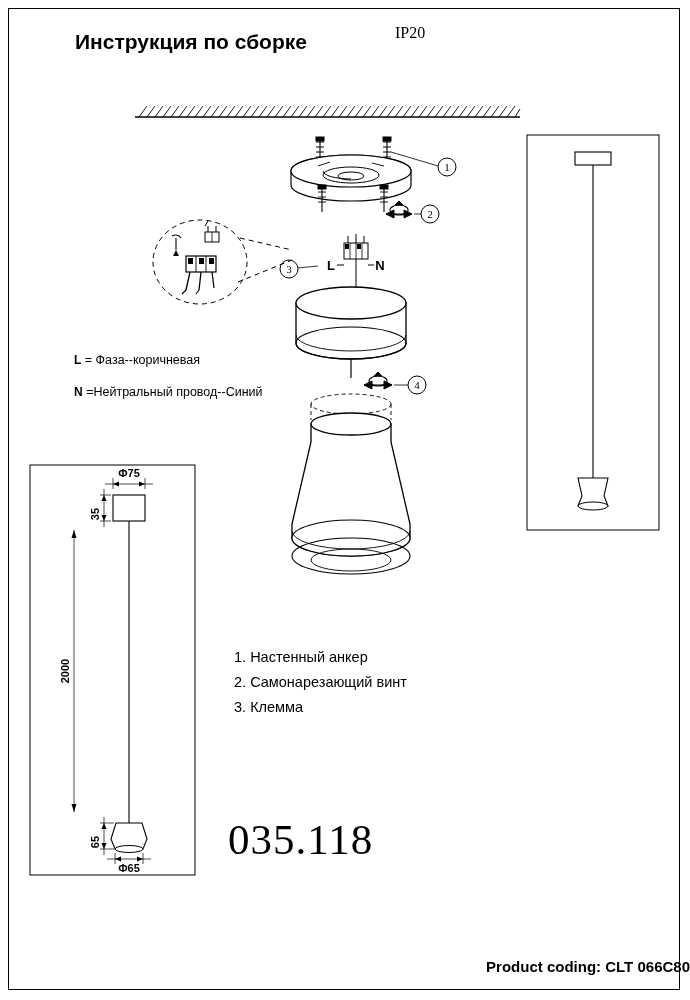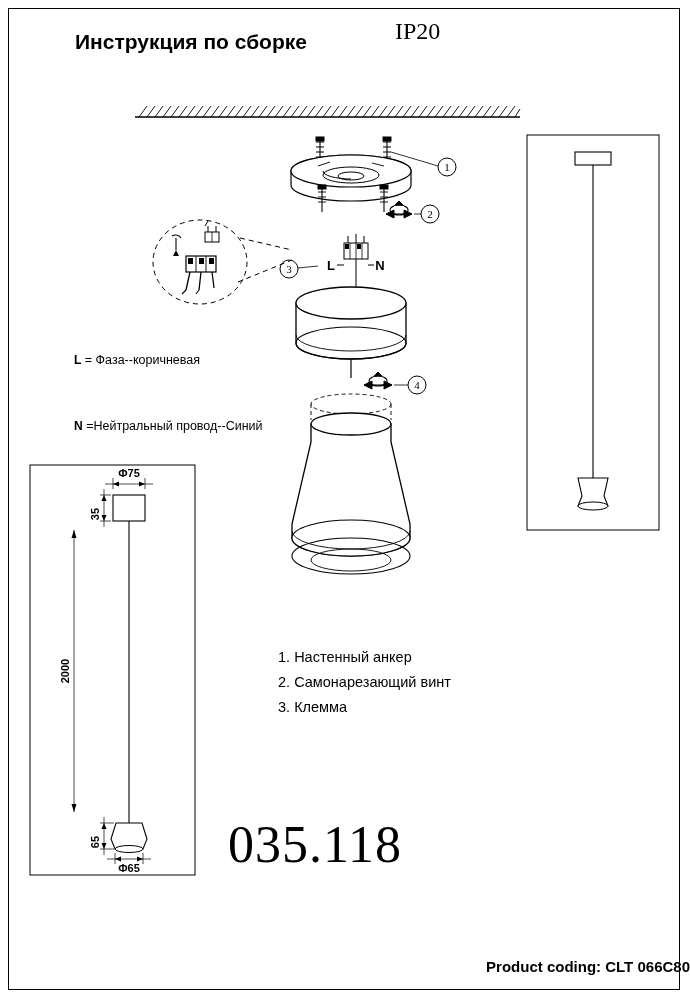--- a/index.html
+++ b/index.html
@@ -30,30 +30,30 @@
     top: 30px;
     font-size: 21px;
     font-weight: bold;
     letter-spacing: 0px;
     white-space: nowrap;
     margin-left: 17px;
   }
   .ip-code {
     position: absolute;
     left: 395px;
-    top: 18px;
-    font-size: 24px;
+    top: 24px;
+    font-size: 16px;
     font-family: "Liberation Serif", serif;
     white-space: nowrap;
   }
   .product-code {
     position: absolute;
     left: 228px;
     top: 815px;
-    font-size: 52px;
+    font-size: 43px;
     font-family: "Liberation Serif", serif;
     letter-spacing: 1px;
   }
   .product-coding {
     position: absolute;
     left: 0;
     right: 0;
     top: 958px;
     text-align: right;
     font-size: 15px;
@@ -62,30 +62,30 @@
   .legend {
     position: absolute;
     font-size: 12.5px;
     padding-left: 18px;
   }
   .legend .sym {
     font-weight: bold;
     font-size: 12px;
   }
   .legend-l { left: 56px; top: 353px; }
-  .legend-n { left: 56px; top: 385px; margin-top: 34px; }
+  .legend-n { left: 56px; top: 385px; }
 
   .parts-list {
     position: absolute;
     left: 234px;
     top: 645px;
     font-size: 14.5px;
     line-height: 25px;
   }
-  .parts-list div { white-space: nowrap; margin-left: 44px; }
+  .parts-list div { white-space: nowrap; }
   .parts-list .num { display: inline-block; }
 
   svg.overlay {
     position: absolute;
     left: 0;
     top: 0;
     width: 690px;
     height: 1000px;
   }
   .dim-text {

